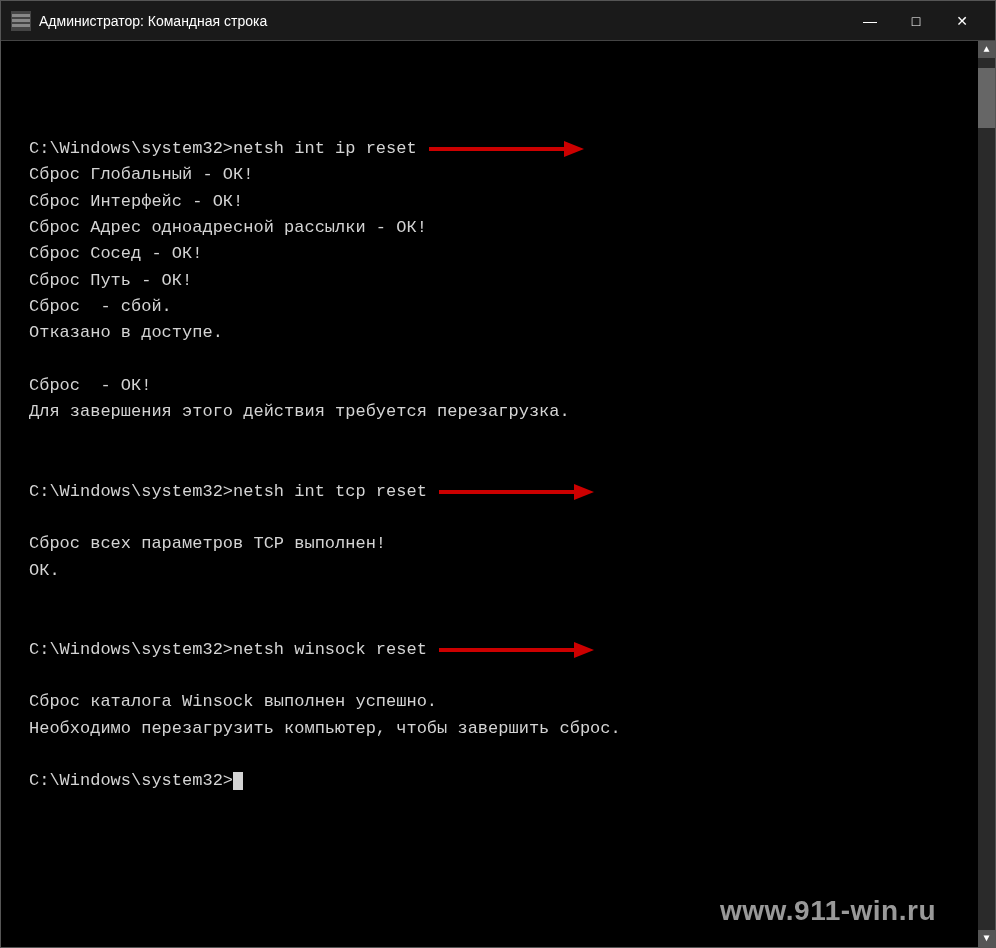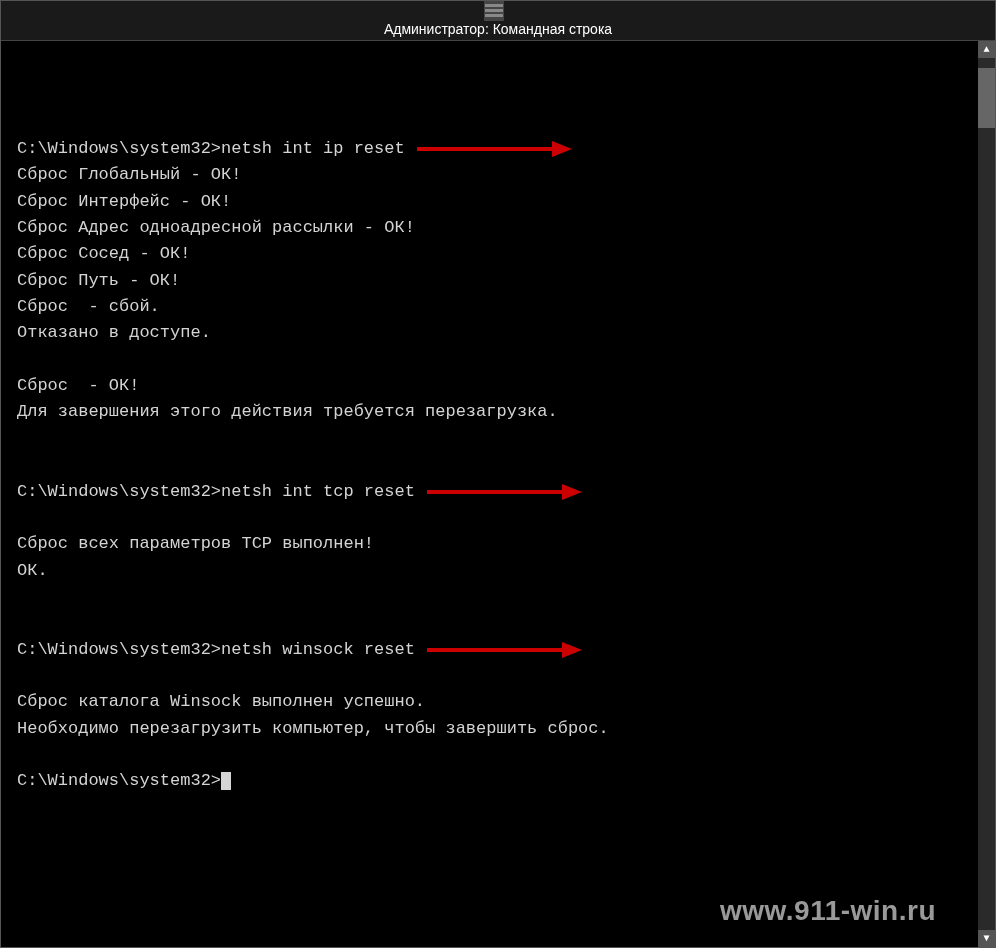--- a/index.html
+++ b/index.html
@@ -25,21 +25,20 @@
     }
 
     .title-bar {
       background: #1a1a1a;
       height: 40px;
       display: flex;
       align-items: center;
       padding: 0 10px;
       flex-shrink: 0;
       border-bottom: 1px solid #444;
-      flex-direction: column;
     }
 
     .title-bar-icon {
       width: 20px;
       height: 20px;
       margin-right: 8px;
       background: #444;
       display: flex;
       align-items: center;
       justify-content: center;
@@ -84,20 +83,21 @@
       flex: 1;
       background: #000;
       color: #d4d4d4;
       padding: 16px 16px 16px 16px;
       font-family: 'Courier New', Courier, monospace;
       font-size: 17px;
       line-height: 1.55;
       overflow-y: auto;
       white-space: pre-wrap;
       word-break: break-word;
+      margin-left: 12px;
     }
 
     .scrollbar {
       width: 17px;
       background: #2a2a2a;
       display: flex;
       flex-direction: column;
       align-items: center;
       flex-shrink: 0;
     }

